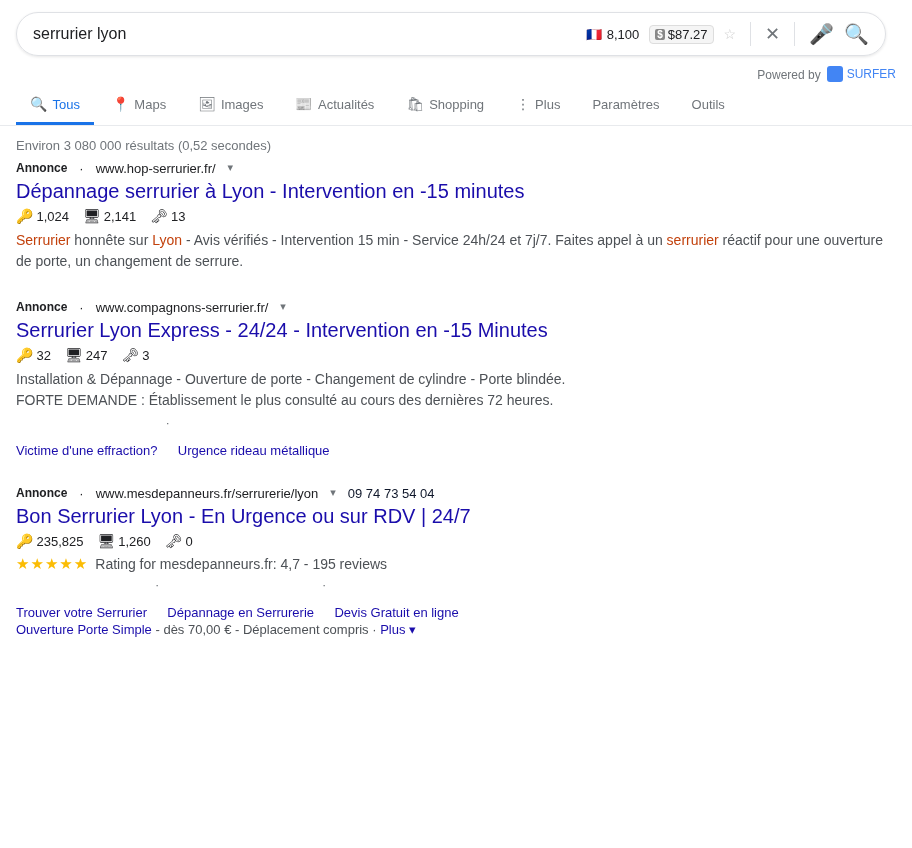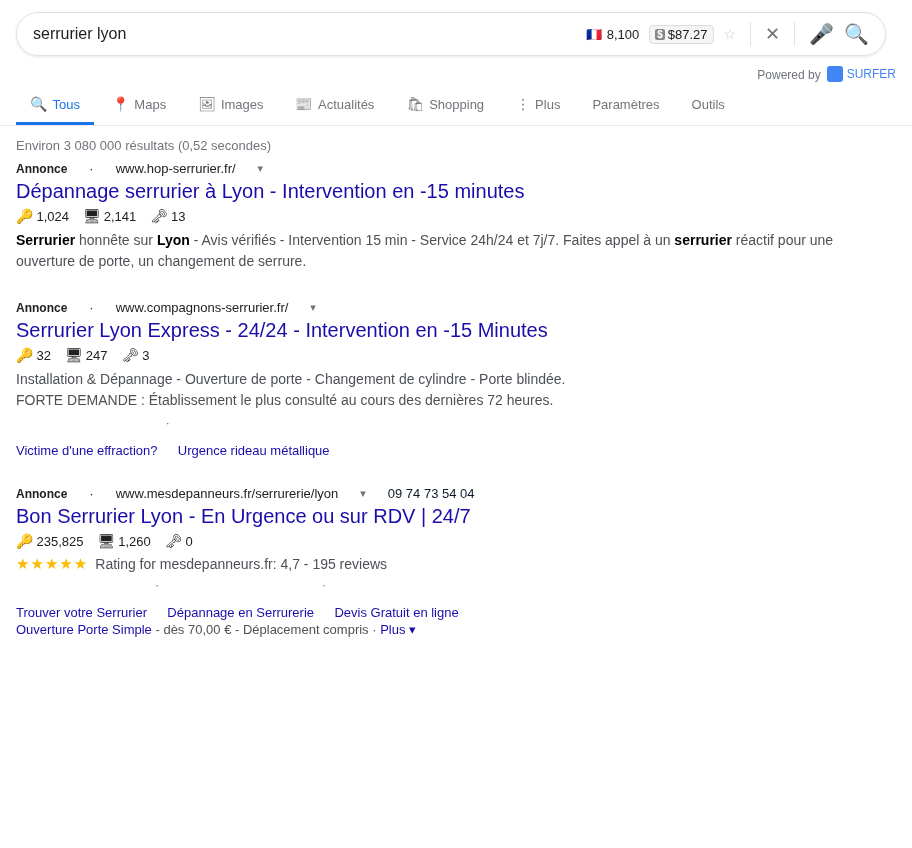--- a/index.html
+++ b/index.html
@@ -145,22 +145,21 @@
     .results-container {
       padding: 0 16px;
     }
 
     .result-item {
       margin-bottom: 28px;
     }
 
     .result-ad-line {
       display: flex;
-      align-items: center;
-      gap: 22px;
+      gap: 12px;
       font-size: 13px;
       color: #202124;
       margin-bottom: 2px;
     }
     .result-ad-badge {
       font-weight: bold;
       font-size: 12px;
       color: #202124;
     }
     .result-url {
@@ -197,21 +196,21 @@
       gap: 3px;
     }
     .metric-icon { font-size: 14px; }
 
     .result-description {
       font-size: 14px;
       color: #4d5156;
       line-height: 1.5;
       margin-bottom: 4px;
     }
-    .result-description b { color: #000000; font-weight: bold; }
+    .result-description b { color: #c2410c; font-weight: normal; }
 
     .result-links {
       display: flex;
       gap: 8px;
       font-size: 13px;
       flex-wrap: wrap;
       margin-top: 4px;
     }
     .result-link {
       color: #1a0dab;

